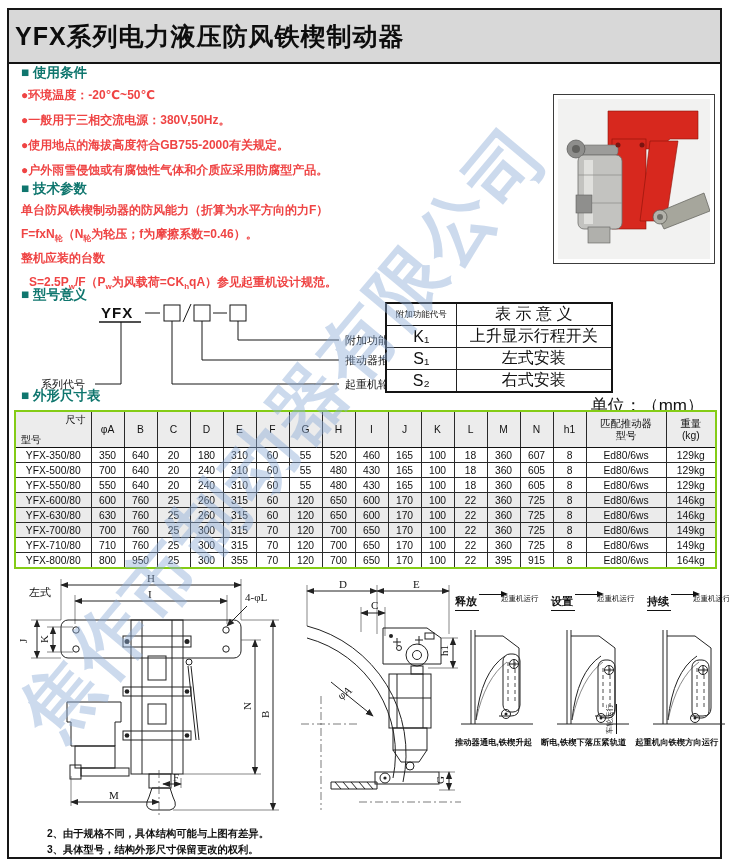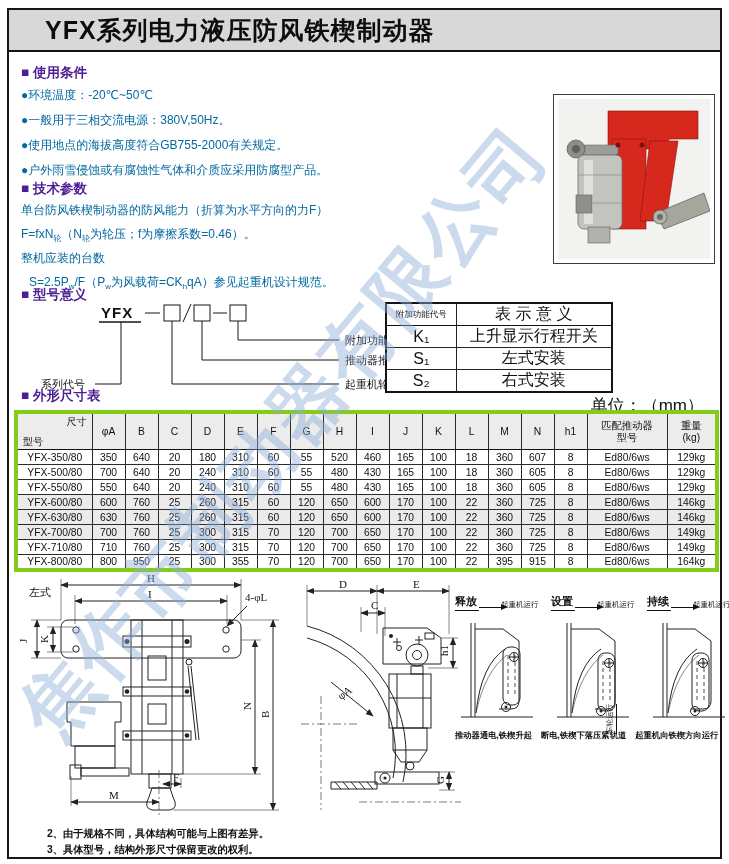--- a/index.html
+++ b/index.html
@@ -3,32 +3,32 @@
 <meta charset="utf-8">
 <style>
   * { margin:0; padding:0; box-sizing:border-box; }
   html,body { width:729px; height:864px; background:#fff; overflow:hidden;
     font-family:"Liberation Sans","DejaVu Sans",sans-serif; color:#111; }
   .frame { position:absolute; left:7px; top:8px; width:715px; height:851px;
     border:2px solid #161616; background:#fff; }
   .abs { position:absolute; }
 
   
-  .titlebar { position:absolute; left:0; top:0; right:0; height:42px;
+  .titlebar { position:absolute; left:0; top:0; right:0; height:54px;
     background:#d8d8d8; border-bottom:2px solid #141414;
-    display:flex; align-items:center; padding-left:36px; }
+    display:flex; align-items:center; padding-left:6px; }
   .titlebar h1 { font-size:25px; font-weight:600; letter-spacing:1px; color:#0d0d0d; }
 
   
   .wm { position:absolute; left:28px; top:668px; transform:rotate(-50deg);
     transform-origin:0 50%; font-size:74px; font-weight:bold; letter-spacing:3px;
     color:rgba(143,173,216,0.45); white-space:nowrap; pointer-events:none; z-index:9; }
 
-  .heading { font-size:13.5px; font-weight:bold; color:#4c1d95; }
-  .bullet, .techline { font-size:12px; color:#0369a1; }
+  .heading { font-size:13.5px; font-weight:bold; color:#0f766e; }
+  .bullet, .techline { font-size:12px; color:#ef4444;font-weight:bold; }
   .techline sub { font-size:8px; }
 
   
   .photo { position:absolute; left:544px; top:84px; width:162px; height:170px;
     border:1px solid #3c3c3c; background:#fff; padding:4px; }
   .photo svg { display:block; }
 
   
   .model-svg text { font-size:11px; fill:#111; }
   .model-svg .code { font-size:15px; letter-spacing:1px; font-weight:600; }
@@ -38,21 +38,21 @@
   .func-table { position:absolute; left:376px; top:292px; border-collapse:collapse;
     border:2px solid #141414; table-layout:fixed; background:#fff; }
   .func-table th, .func-table td { border:1px solid #222; text-align:center;
     height:21px; font-size:16px; font-weight:normal; }
   .func-table th.small { font-size:8.5px; }
   .func-table thead th { border-bottom:1.5px solid #111; }
 
   
   .unit { position:absolute; right:16px; top:384px; font-size:17px; }
   .dims-table { position:absolute; left:5px; top:400px; width:701px;
-    border-collapse:collapse; table-layout:fixed; border:4px solid #84cc16; background:#fff; }
+    border-collapse:collapse; table-layout:fixed; border:2px solid #84cc16; background:#fff; }
   .dims-table th, .dims-table td { border:1px solid #2a2a2a; text-align:center;
     font-size:10.3px; padding:0; }
   .dims-table thead th { height:32px; background:#ececec; font-weight:normal;
     white-space:pre-line; line-height:1.15; border-bottom:1.6px solid #111; }
   .dims-table tbody td { height:15px; }
   .dims-table tbody tr:nth-of-type(4), .dims-table tbody tr:nth-of-type(5),
   .dims-table tbody tr:nth-of-type(6) { background:#ebebeb; }
   .corner { position:relative;
     background:linear-gradient(to top right,#ececec 49.2%,#333 49.2%,#333 50.8%,#ececec 50.8%); }
   .corner .t { position:absolute; top:2px; right:5px; font-size:10px; }
@@ -63,21 +63,21 @@
   .draw .thin { stroke:#555; stroke-width:0.7; }
   .draw .fill { fill:#222; stroke:none; }
   .draw text { font-size:11px; fill:#111; stroke:none; font-family:"Liberation Serif","DejaVu Serif",serif; }
   .draw .cl { stroke-dasharray:8 3 2 3; stroke-width:0.7; stroke:#444; }
   .draw .dash { stroke-dasharray:4 3; stroke-width:0.8; }
 
   
   .states { position:absolute; left:446px; top:584px; width:278px; }
   .state-row { display:flex; gap:12px; }
   .state { width:84px; }
-  .state-head { display:flex; align-items:flex-end; margin-bottom:8px; height:17px; }
+  .state-head { display:flex; align-items:flex-start; margin-bottom:15px; height:17px; }
   .state-name { font-size:11px; font-weight:bold; border-bottom:1.4px solid #111; padding:0 2px 1px 0; }
   .state-arrow { width:22px; height:0; border-top:1.4px solid #111; position:relative; margin-bottom:3px; }
   .state-arrow::after { content:''; position:absolute; right:-7px; top:-4.4px;
     border-left:7px solid #111; border-top:3.5px solid transparent; border-bottom:3.5px solid transparent; }
   .state-run { font-size:7.5px; margin-bottom:1px; white-space:nowrap; }
   .state-caps { display:flex; gap:9px; margin-top:3px; font-size:8.3px; font-weight:bold; white-space:nowrap; }
   .wheel-run { position:absolute; left:150px; top:140px; transform:rotate(-90deg);
     transform-origin:0 0; font-size:7.5px; white-space:nowrap; border-bottom:0.8px solid #111; padding-bottom:1px; }
 
   

